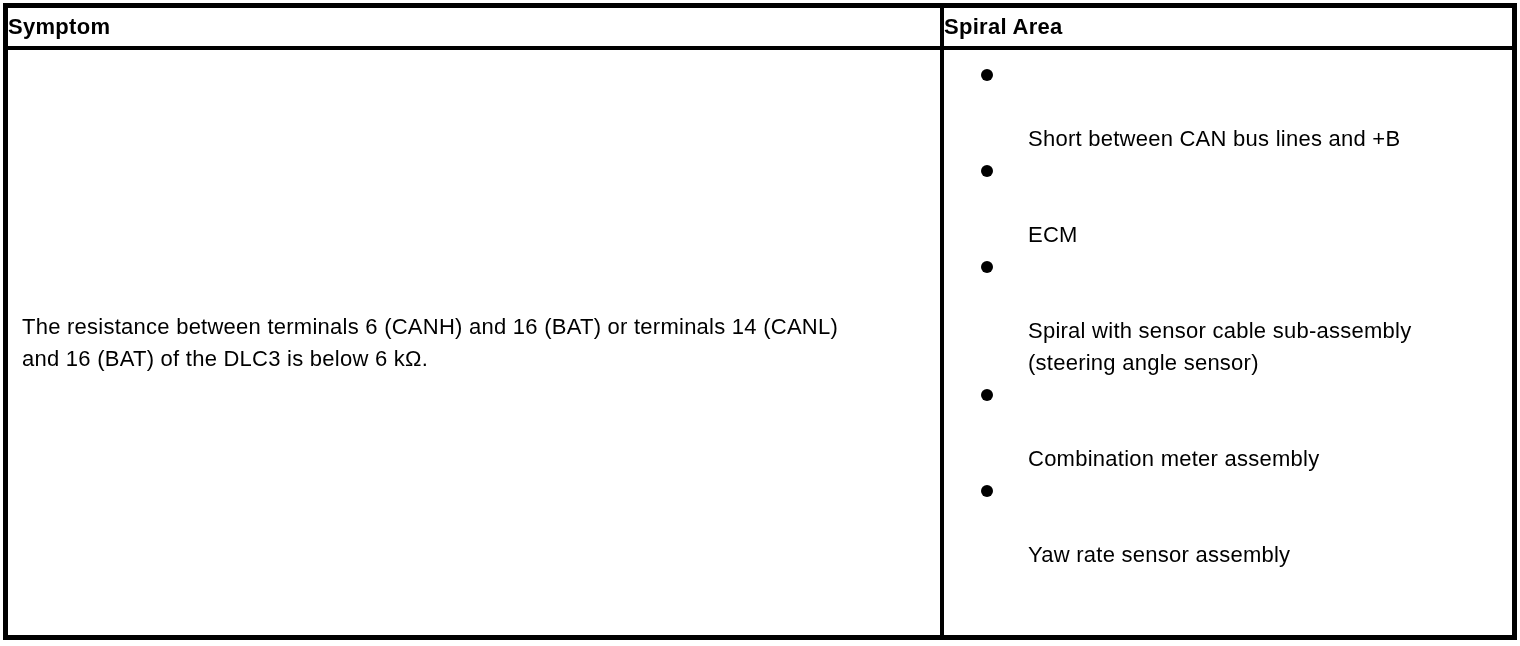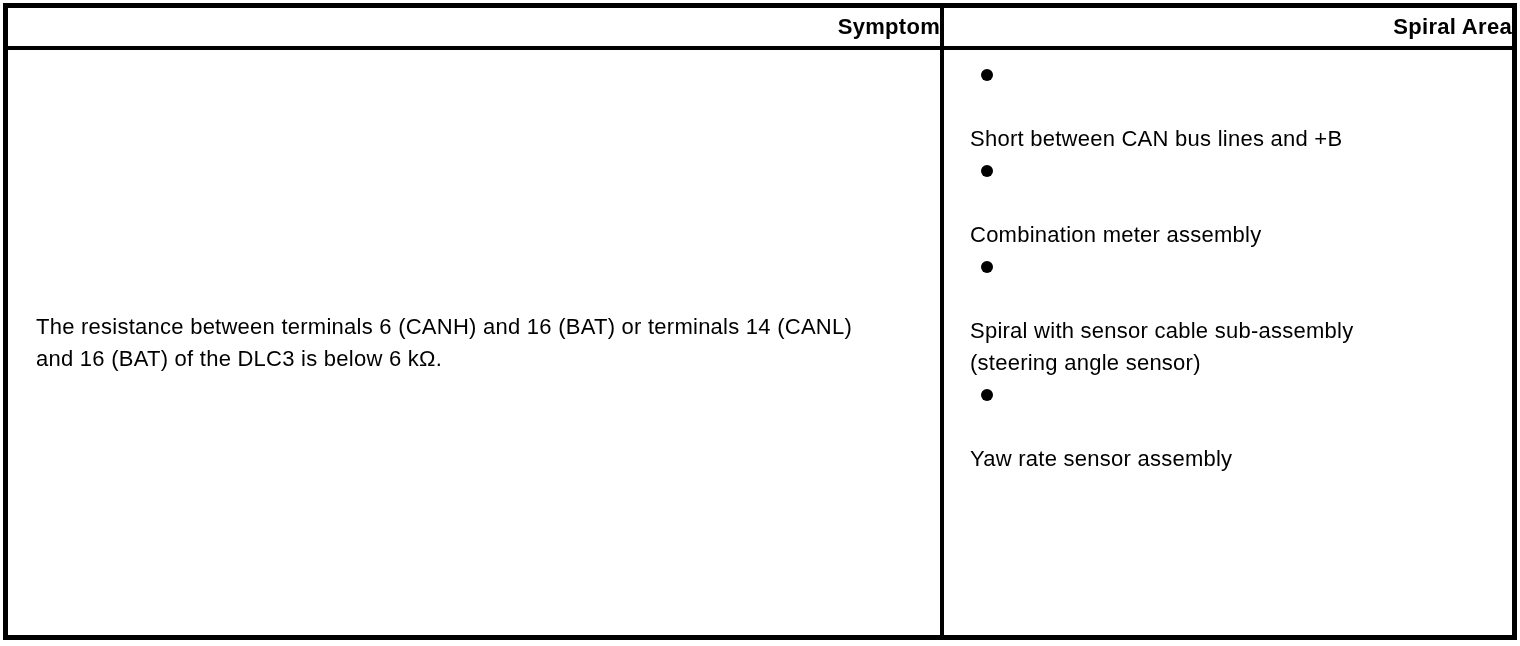--- a/index.html
+++ b/index.html
@@ -35,49 +35,49 @@
     border-right: 4px solid #000000;
     box-sizing: border-box;
     flex: 0 0 auto;
   }
   .col-right {
     flex: 1 1 auto;
   }
   .header-cell {
     display: flex;
     align-items: center;
-    justify-content: flex-end;
+    justify-content: flex-start;
     font-size: 22px;
     font-weight: bold;
     letter-spacing: 0.3px;
   }
   .symptom-cell {
     display: flex;
     align-items: center;
   }
   .symptom-text {
-    margin: 14px;
+    margin: 0;
     padding: 0 6px 0 14px;
     font-size: 22px;
     line-height: 32px;
     letter-spacing: 0.25px;
     white-space: pre-line;
   }
   .trouble-cell {
     padding-top: 9px;
     box-sizing: border-box;
   }
   ul.trouble-list {
     margin: 0;
     padding: 0;
     list-style: none;
   }
   ul.trouble-list li {
     position: relative;
-    padding-left: 26px;
+    padding-left: 84px;
     padding-right: 4px;
     font-size: 22px;
     line-height: 32px;
     letter-spacing: 0.25px;
     white-space: pre-line;
   }
   ul.trouble-list li .bullet {
     position: absolute;
     left: 37px;
     top: 10px;
@@ -104,31 +104,35 @@
       <p class="symptom-text">The resistance between terminals 6 (CANH) and 16 (BAT) or terminals 14 (CANL)
 and 16 (BAT) of the DLC3 is below 6 kΩ.</p>
     </div>
     <div class="col-right trouble-cell">
       <ul class="trouble-list">
   <li>
     <span class="bullet"></span>
     <span class="li-text">Short between CAN bus lines and +B</span>
   </li>
 
-
-
   <li>
     <span class="bullet"></span>
-    <span class="li-text">Combination meter assembly</span>
+    <span class="li-text">ECM</span>
   </li>
+
 
   <li>
     <span class="bullet"></span>
     <span class="li-text">Spiral with sensor cable sub-assembly
 (steering angle sensor)</span>
+  </li>
+
+  <li>
+    <span class="bullet"></span>
+    <span class="li-text">Combination meter assembly</span>
   </li>
 
   <li>
     <span class="bullet"></span>
     <span class="li-text">Yaw rate sensor assembly</span>
   </li>
 
 </ul>
     </div>
   </div>

